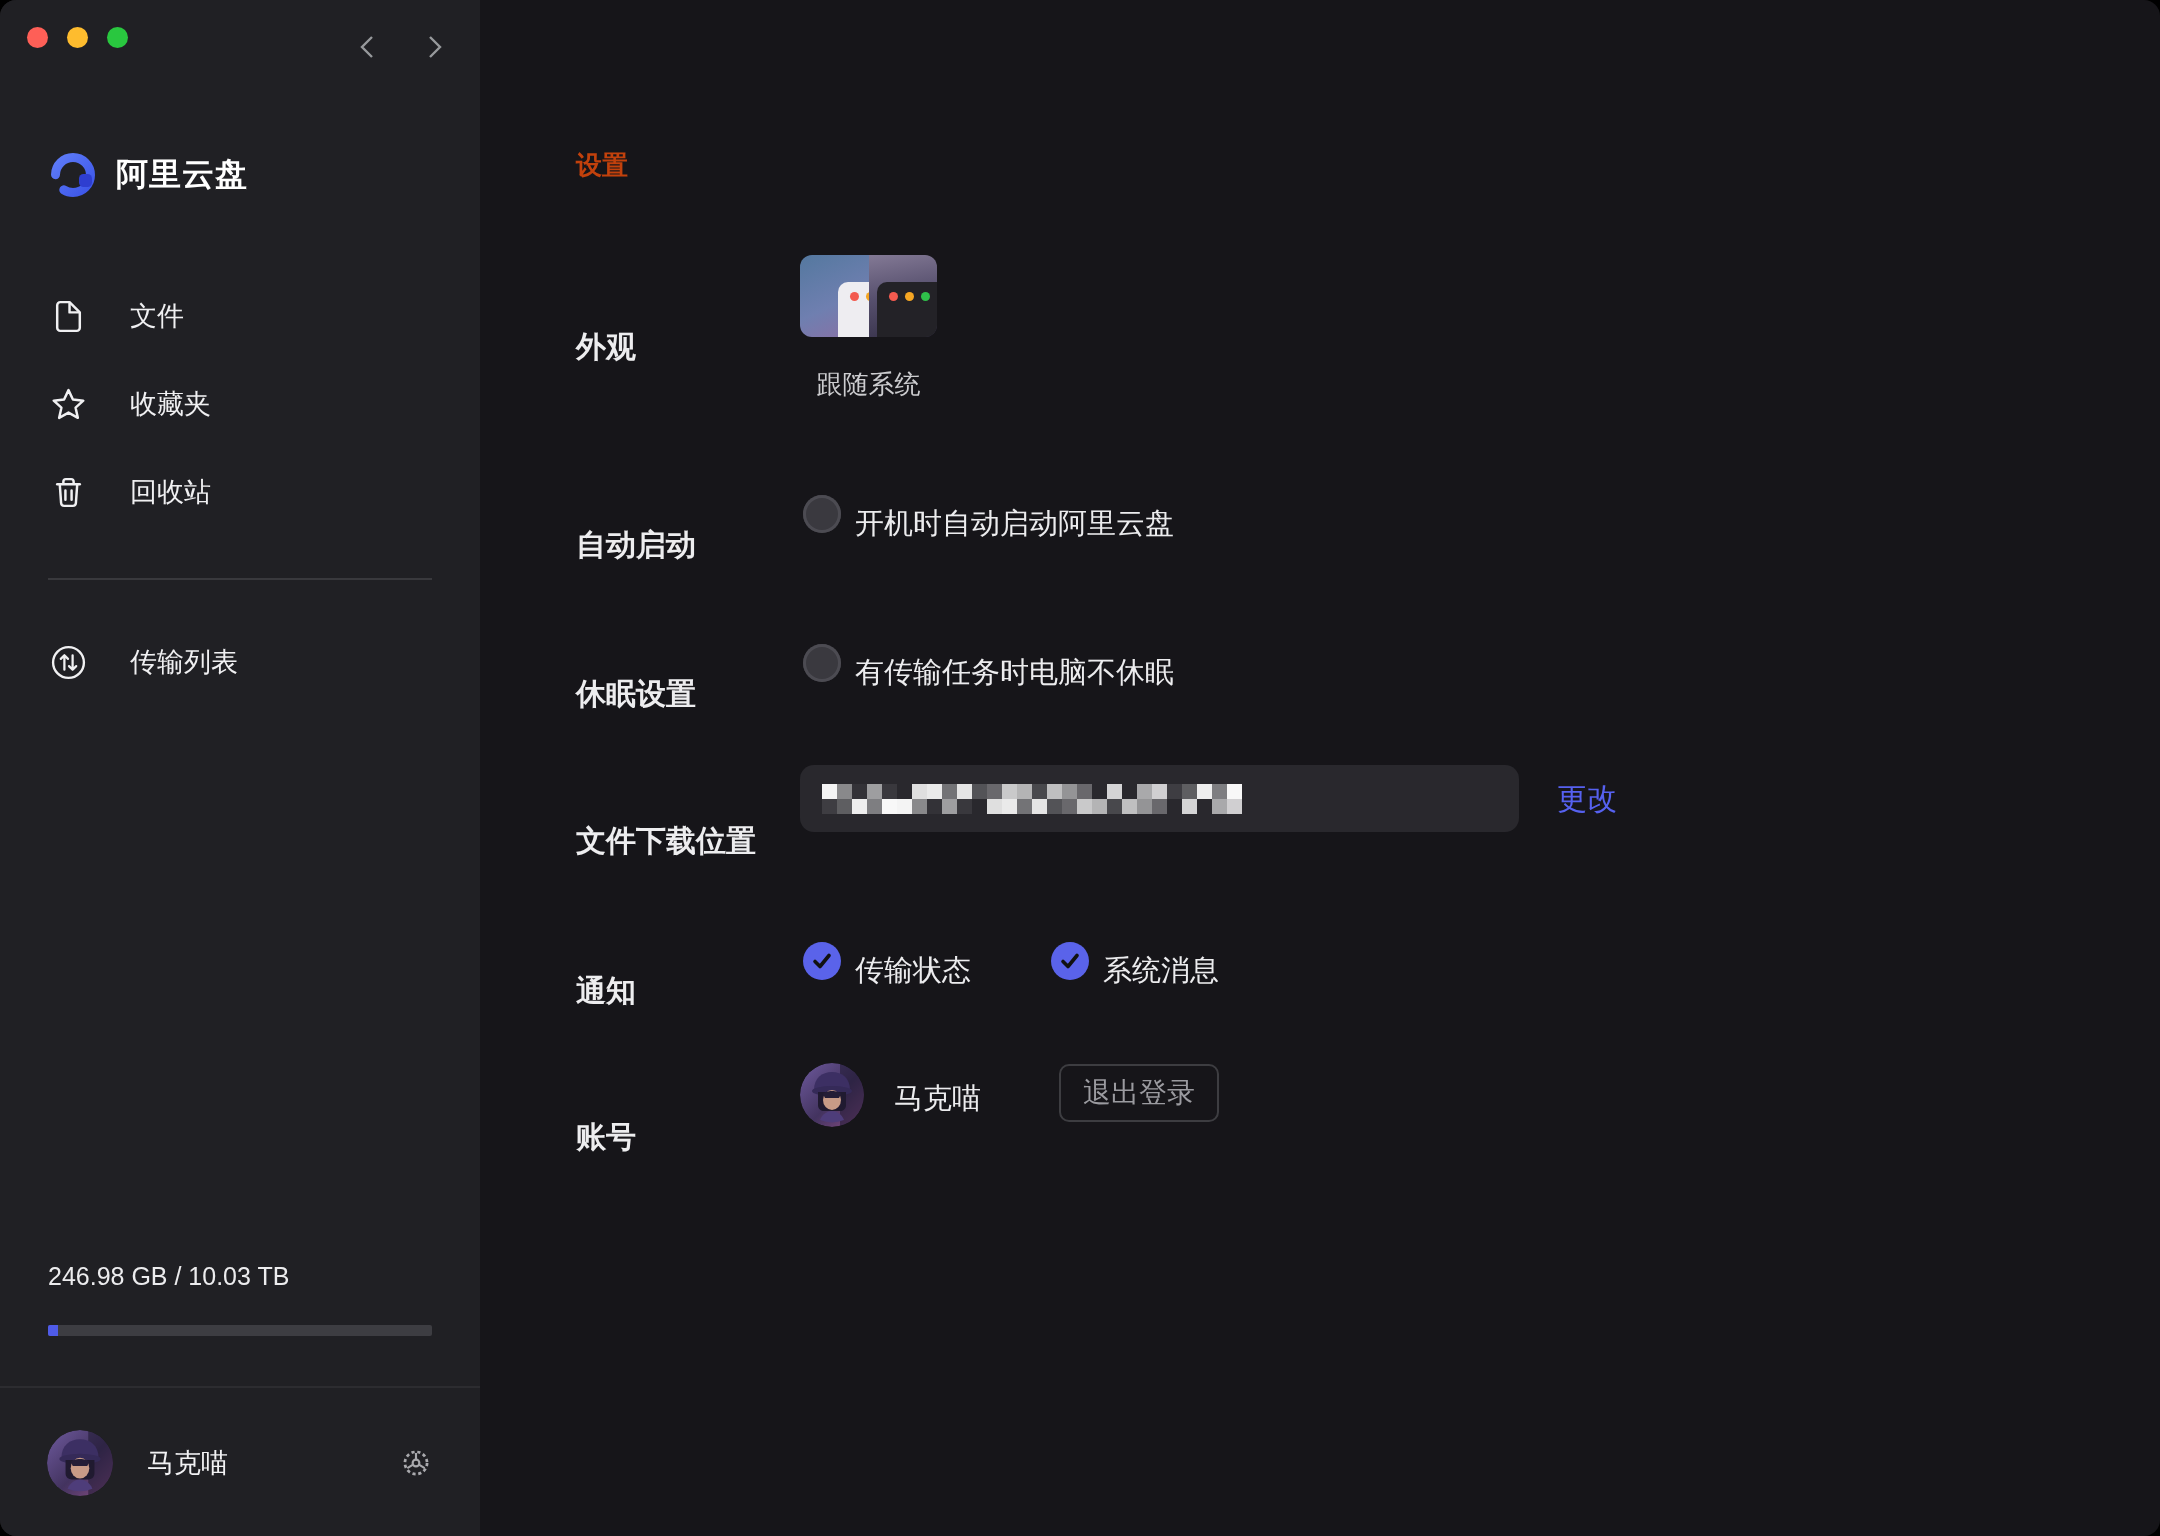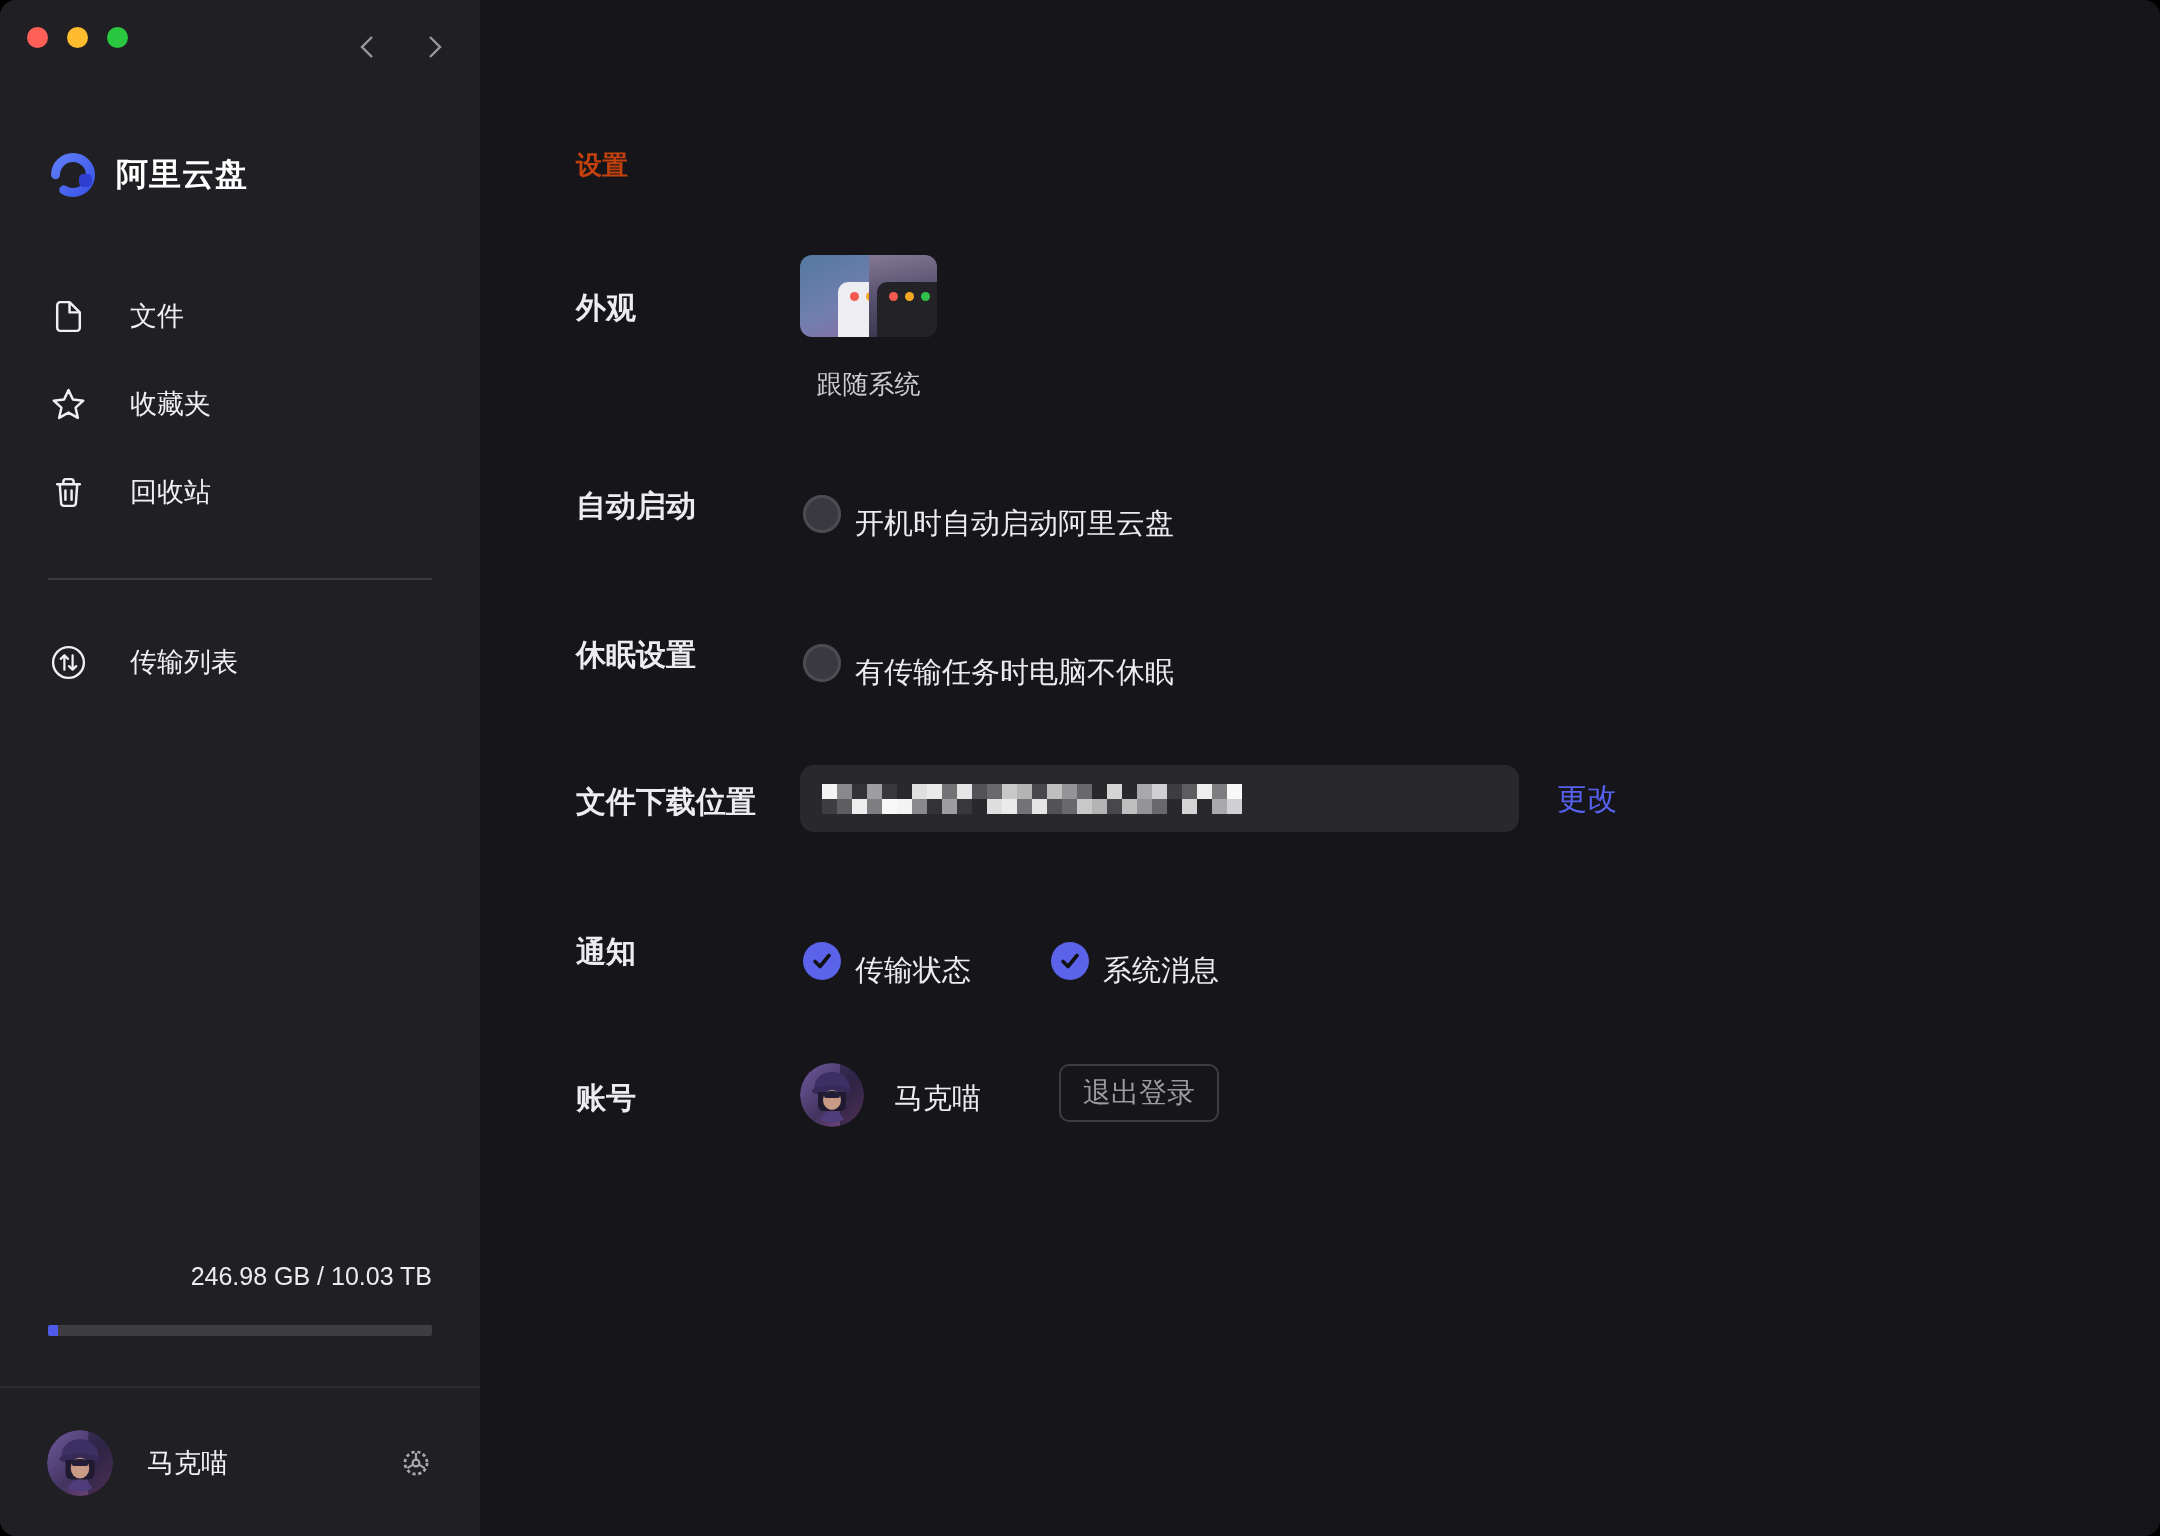--- a/index.html
+++ b/index.html
@@ -13,32 +13,32 @@
   .nav-arrows{position:absolute;top:28px;left:352px;display:flex;gap:38px;}
   .nav-btn{background:none;border:none;padding:0;width:30px;height:38px;display:flex;align-items:center;justify-content:center;}
   .logo-row{position:absolute;top:150px;left:48px;display:flex;align-items:center;gap:18px;}
   .app-name{font-size:32px;font-weight:bold;color:#ffffff;letter-spacing:1px;}
   .menu{position:absolute;top:272px;left:0;width:480px;}
   .menu-item{height:88px;display:flex;align-items:center;padding-left:50px;gap:43px;cursor:pointer;}
   .menu-item .lbl{font-size:27px;color:#f0f0f2;font-weight:500;}
   .divider1{position:absolute;top:578px;left:48px;width:384px;height:2px;background:#39393d;}
   .transfer{position:absolute;top:618px;left:0;width:480px;}
   .storage{position:absolute;left:48px;top:1262px;width:384px;}
-  .storage-text{font-size:25px;color:#ececee;margin-bottom:34px;text-align:right;}
+  .storage-text{font-size:25px;color:#ececee;margin-bottom:34px;}
   .bar{height:11px;background:#3d3d42;border-radius:2px;overflow:hidden;}
   .fill{height:100%;background:#4f5be8;width:2.6%;}
   .divider2{position:absolute;top:1386px;left:0;width:480px;height:2px;background:#2c2c30;}
   .user-row{position:absolute;left:47px;top:1430px;width:388px;height:66px;display:flex;align-items:center;}
   .avatar{width:66px;height:66px;border-radius:50%;overflow:hidden;flex:none;}
   .user-name{margin-left:34px;font-size:27px;color:#f2f2f4;flex:1;}
   .gear-btn{background:none;border:none;padding:0;width:38px;height:38px;}
   
   .main{position:absolute;left:480px;top:0;right:0;bottom:0;}
   .page-title{position:absolute;left:96px;top:148px;font-size:26px;font-weight:600;color:#c2410c;}
-  .row-label{position:absolute;left:96px;font-size:30px;font-weight:600;color:#ededef;}
+  .row-label{position:absolute;left:96px;font-size:30px;font-weight:600;color:#ededef;margin-top:39px;}
   
   .opts{position:absolute;left:320px;top:255px;display:flex;gap:75px;}
   .opt{width:137px;text-align:center;cursor:pointer;}
   .opt-card{width:137px;height:82px;border-radius:12px;position:relative;overflow:hidden;}
   .opt.selected .opt-card{box-shadow:0 0 0 5px #4d5bf0;}
   .opt-label{margin-top:30px;font-size:26px;color:#cccccf;}
   .scene{position:absolute;inset:0;}
   .scene.light{background:linear-gradient(155deg,#54789f 0%,#6f7fb0 45%,#8b6fa4 78%,#a86f9c 100%);}
   .scene.dark{background:linear-gradient(170deg,#837995 0%,#57506e 42%,#2e2a40 100%);}
   .mini-win{position:absolute;left:38px;top:27px;right:-2px;bottom:-2px;border-top-left-radius:10px;}

